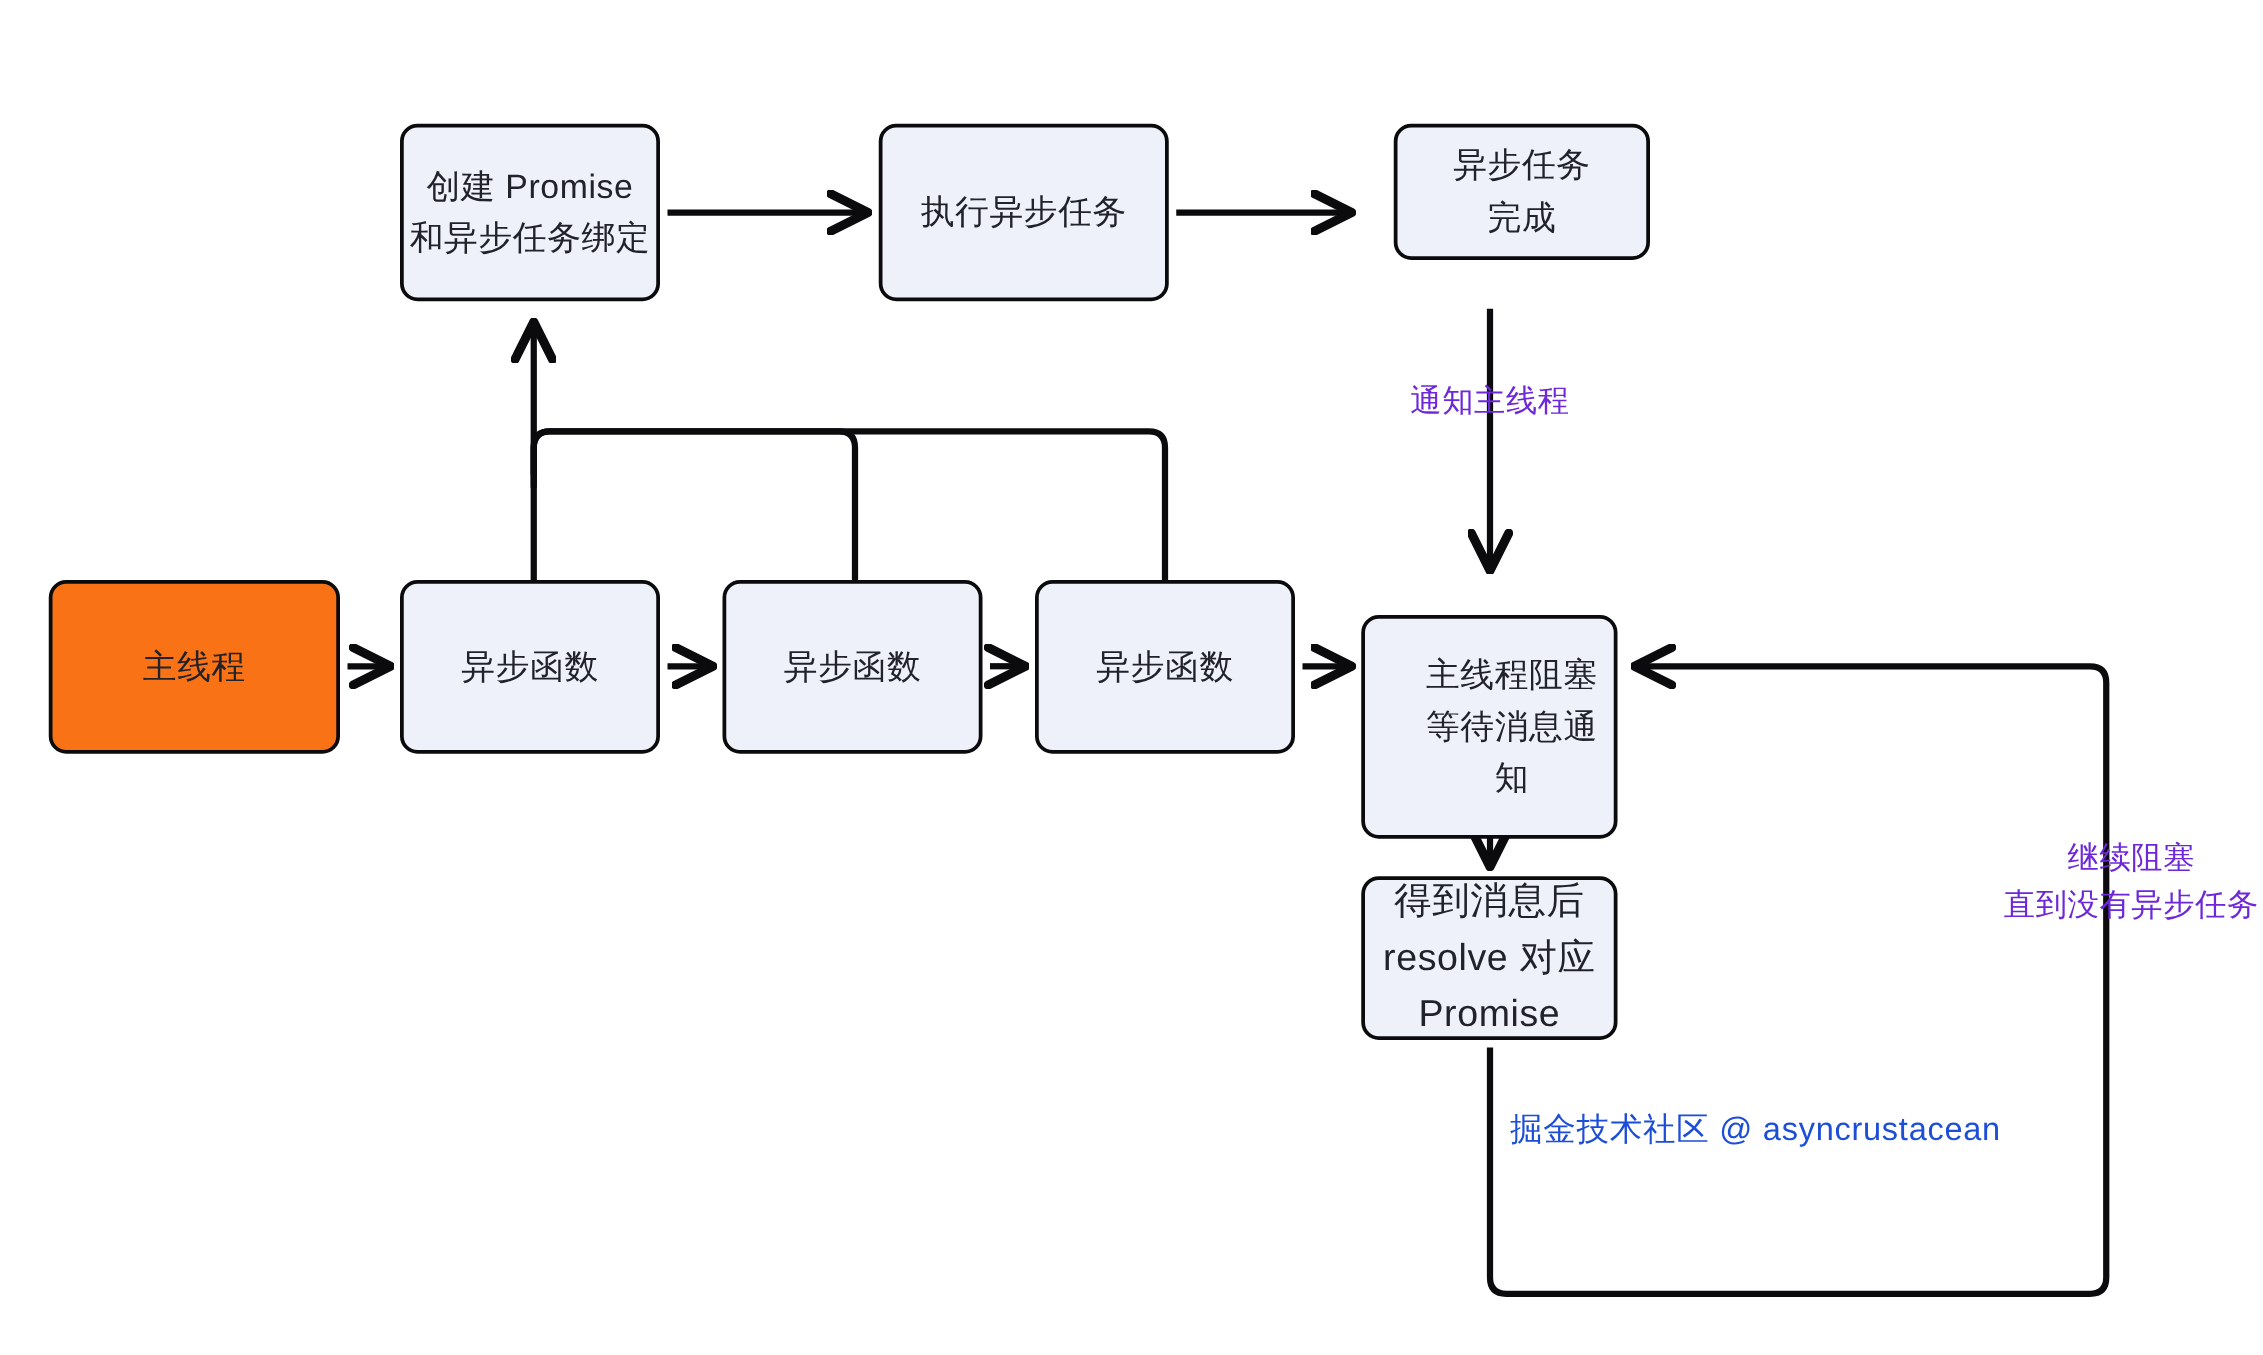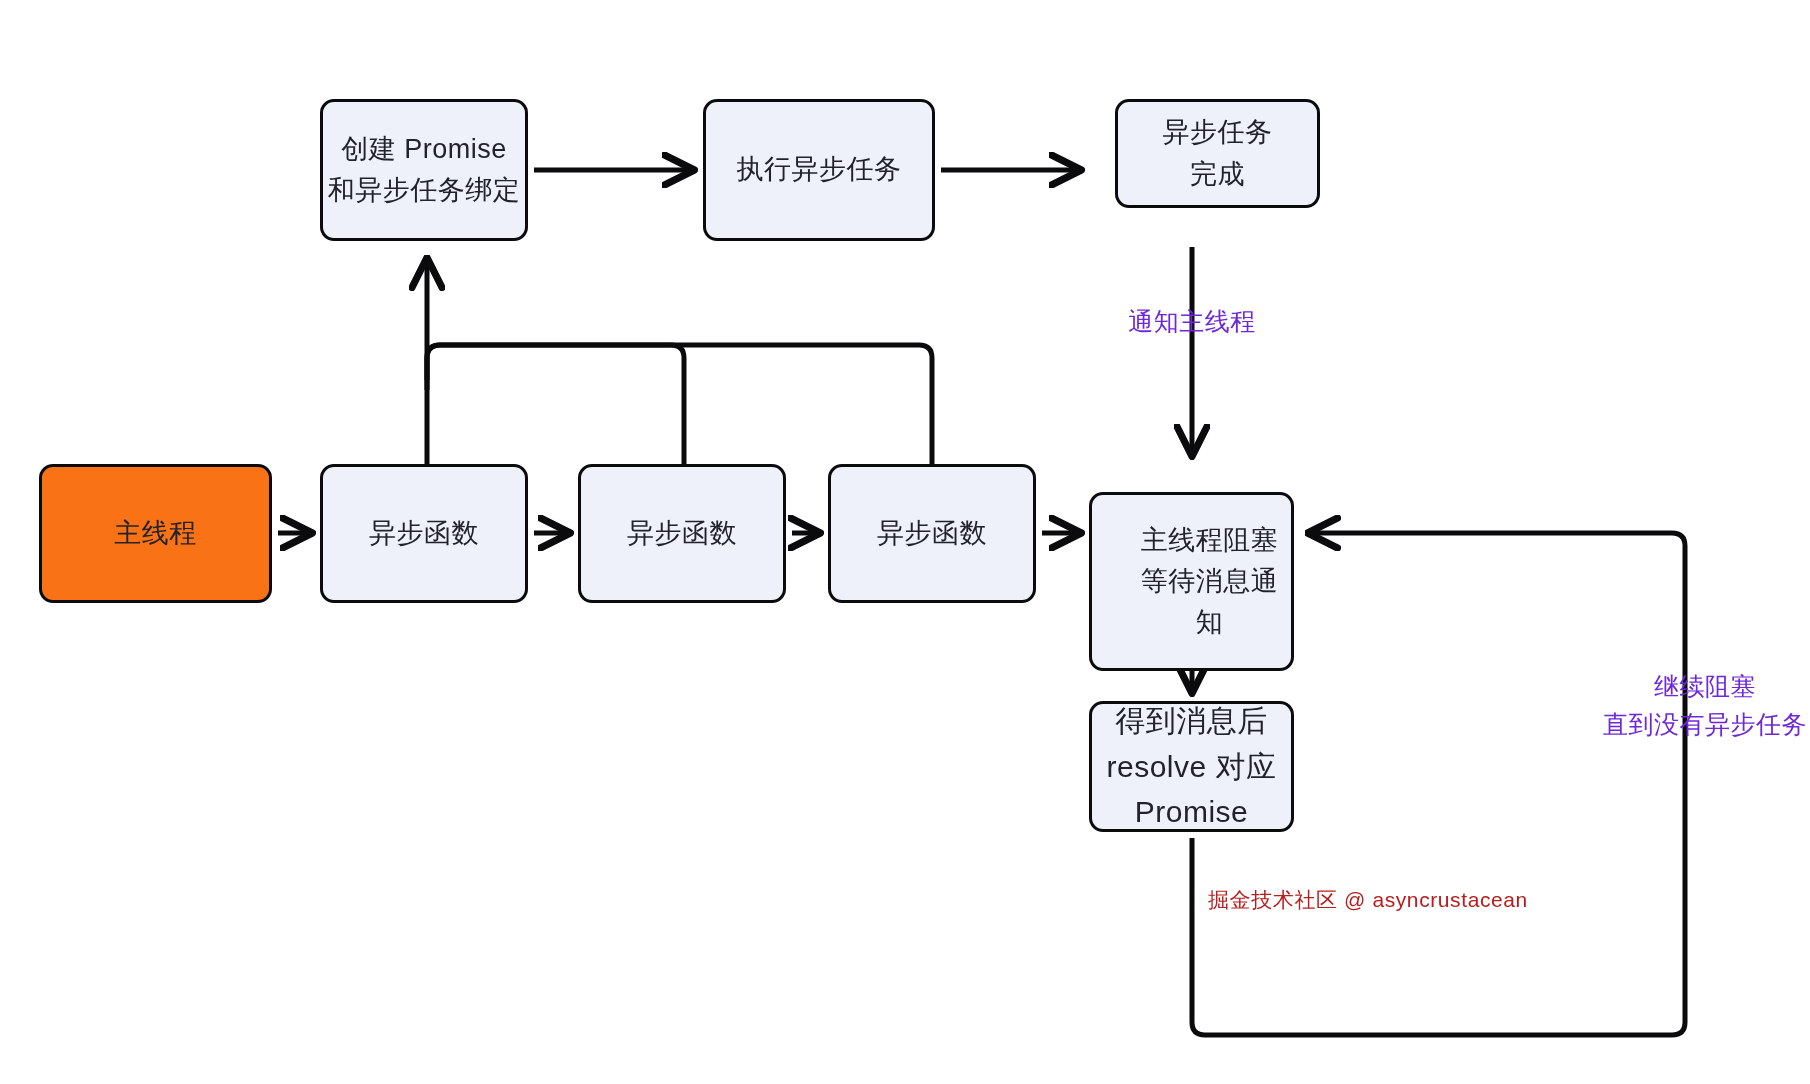--- a/index.html
+++ b/index.html
@@ -49,22 +49,22 @@
     color: #6d28d9;
     font-size: 25px;
     line-height: 1.5;
     text-align: center;
     white-space: pre-line;
     letter-spacing: 0.5px;
     z-index: 3;
   }
   .watermark {
     position: absolute;
-    font-size: 21px;
-    color: #b91c1c;
+    font-size: 26px;
+    color: #1d4ed8;
     letter-spacing: 0.6px;
     white-space: nowrap;
     z-index: 4;
   }
 </style>
 </head>
 <body>
 
 <div id="canvas">
 

